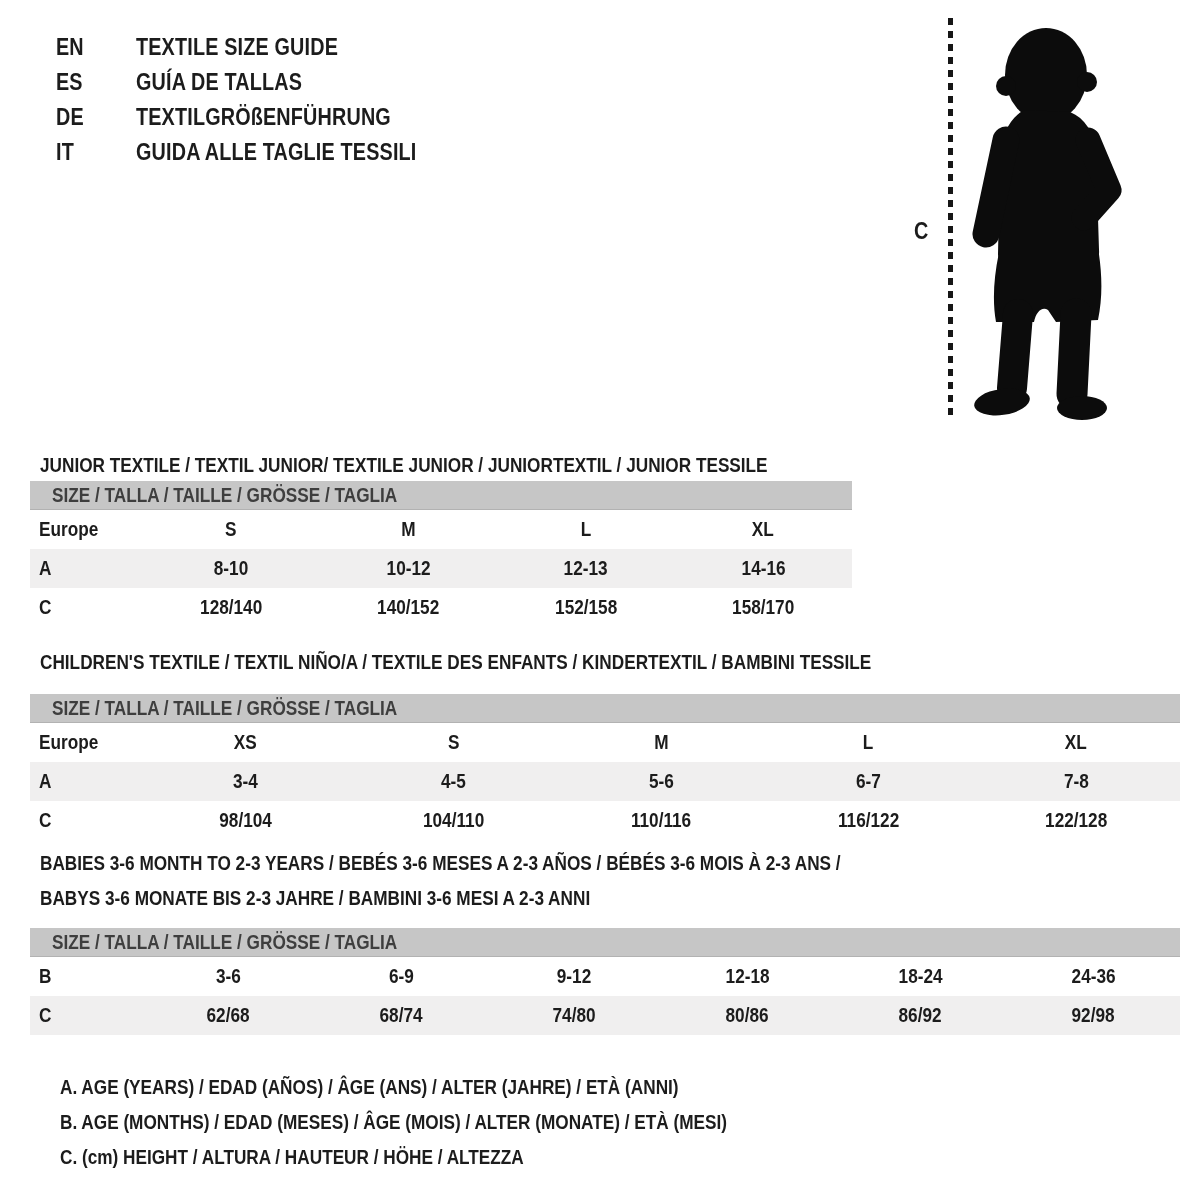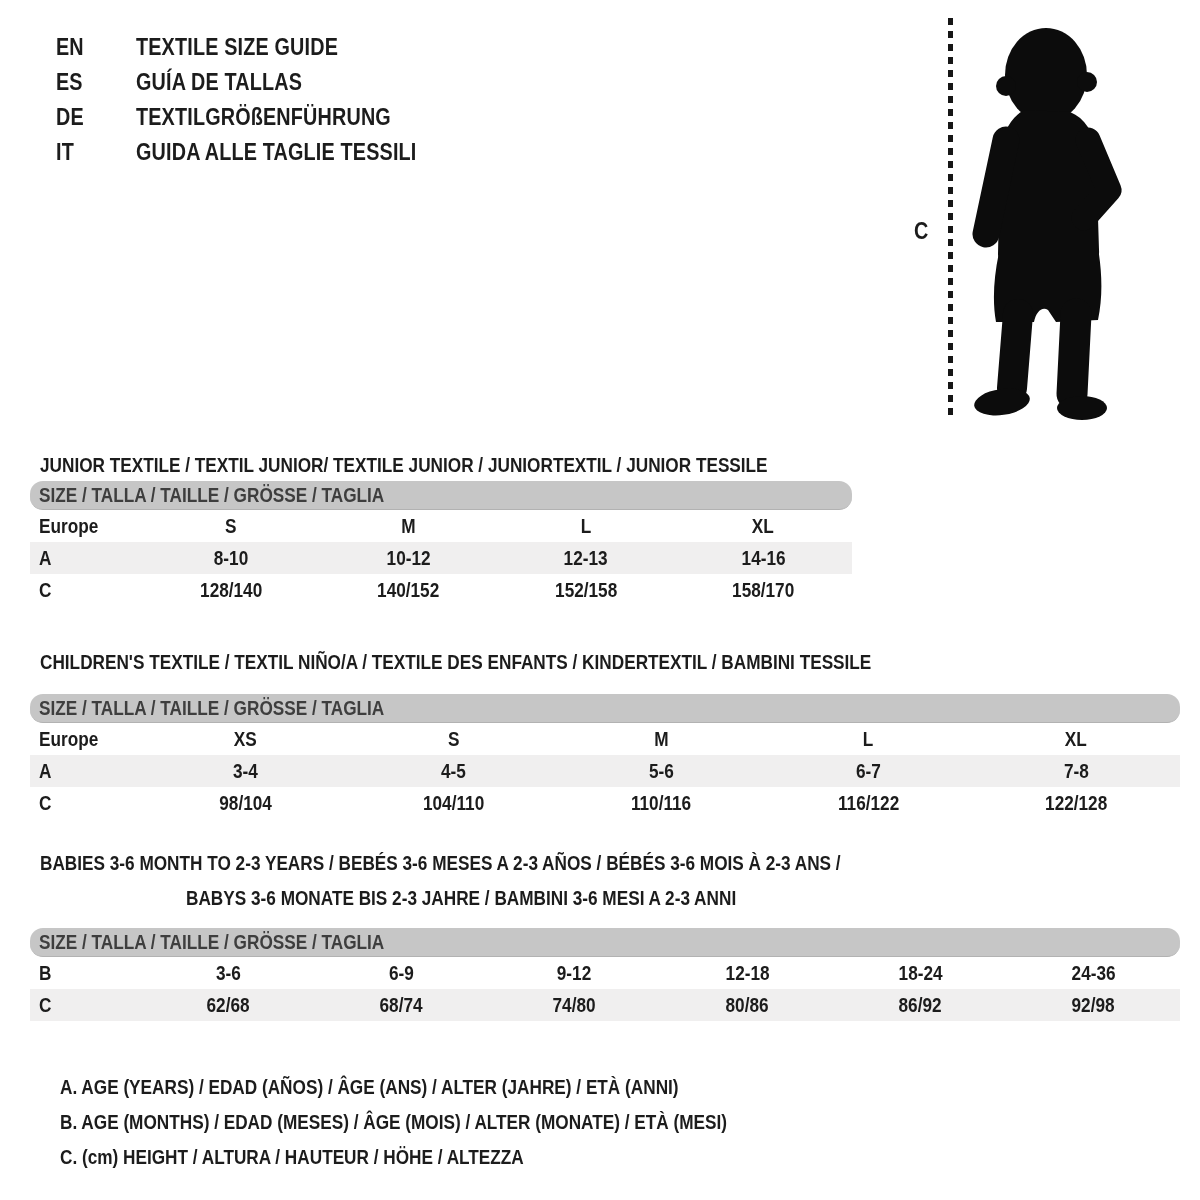--- a/index.html
+++ b/index.html
@@ -27,23 +27,23 @@
   .dashed-line{position:absolute;left:948px;top:18px;width:5px;height:398px;
     background:repeating-linear-gradient(to bottom,#161616 0 7px,transparent 7px 13px);}
   .height-label{position:absolute;left:914px;top:218px;font-weight:700;font-size:23px;}
   .silhouette{position:absolute;left:962px;top:22px;}
 
   
   .sec-title{position:absolute;font-weight:700;font-size:20px;line-height:35px;white-space:nowrap;}
 
   
   .size-table{position:absolute;}
-  .bar{height:29px;background:var(--bar-bg);display:flex;align-items:center;padding-left:9px;
-    font-weight:700;font-size:20px;color:var(--bar-text);border-bottom:1px solid #b2b2b2;border-radius:13px;}
-  .trow{display:flex;height:32px;align-items:center;font-size:20px;font-weight:700;}
+  .bar{height:29px;background:var(--bar-bg);display:flex;align-items:center;padding-left:22px;
+    font-weight:700;font-size:20px;color:var(--bar-text);border-bottom:1px solid #b2b2b2;}
+  .trow{display:flex;height:39px;align-items:center;font-size:20px;font-weight:700;}
   .trow.striped{background:var(--stripe-bg);}
   .tlabel{width:112px;padding-left:9px;}
   .tcell{flex:1;text-align:center;}
 
   
   .legend{position:absolute;left:40px;top:1070px;margin-left:20px;}
   .legend-line{font-weight:700;font-size:20px;line-height:35px;white-space:nowrap;}
 </style>
 </head>
 <body>
@@ -143,21 +143,21 @@
     <div class="trow">
       <span class="tlabel"><span class="cond cl">C</span></span>
       <span class="tcell"><span class="cond cc">98/104</span></span>
       <span class="tcell"><span class="cond cc">104/110</span></span>
       <span class="tcell"><span class="cond cc">110/116</span></span>
       <span class="tcell"><span class="cond cc">116/122</span></span>
       <span class="tcell"><span class="cond cc">122/128</span></span>
     </div>
   </div>
 
-  <div class="sec-title" style="left:40px;top:846px;text-align:center;">
+  <div class="sec-title" style="left:40px;top:846px;">
     <div><span class="cond cl">BABIES 3-6 MONTH TO 2-3 YEARS / BEBÉS 3-6 MESES A 2-3 AÑOS / BÉBÉS 3-6 MOIS À 2-3 ANS /</span></div>
     <div><span class="cond cl">BABYS 3-6 MONATE BIS 2-3 JAHRE / BAMBINI 3-6 MESI A 2-3 ANNI</span></div>
   </div>
   <div class="size-table" style="left:30px;top:928px;width:1150px;">
     <div class="bar">
       <span class="cond cl">SIZE / TALLA / TAILLE / GRÖSSE / TAGLIA</span>
     </div>
     <div class="trow">
       <span class="tlabel"><span class="cond cl">B</span></span>
       <span class="tcell"><span class="cond cc">3-6</span></span>

